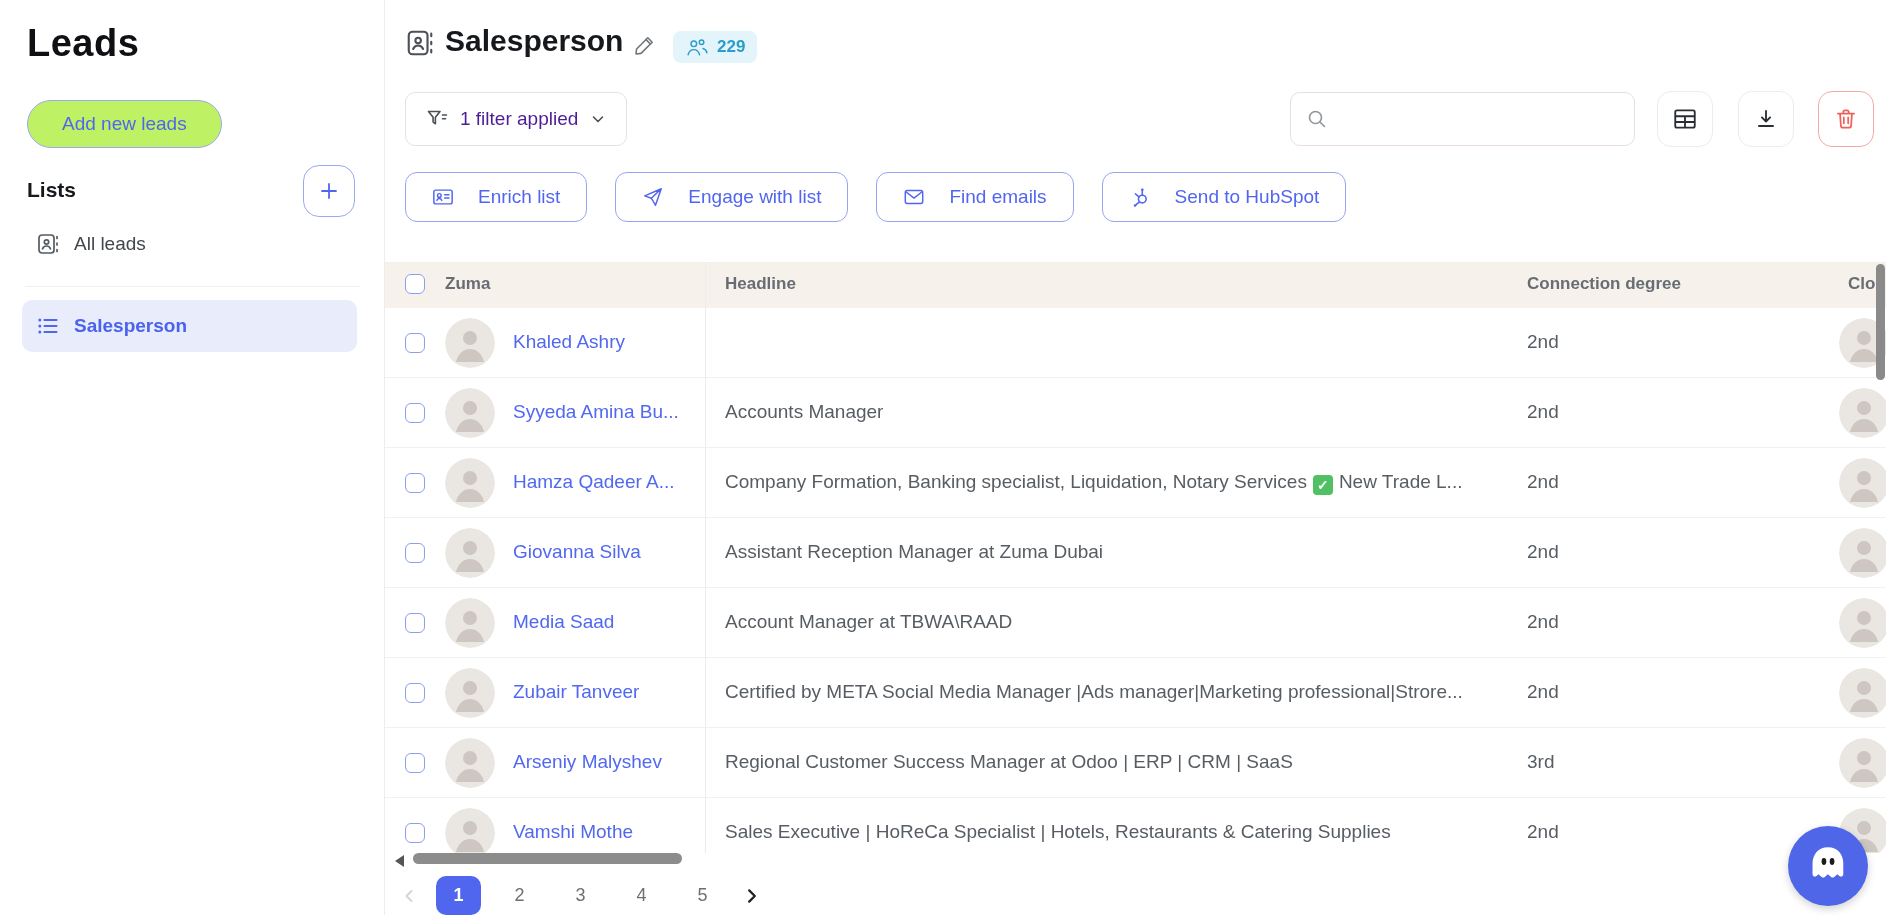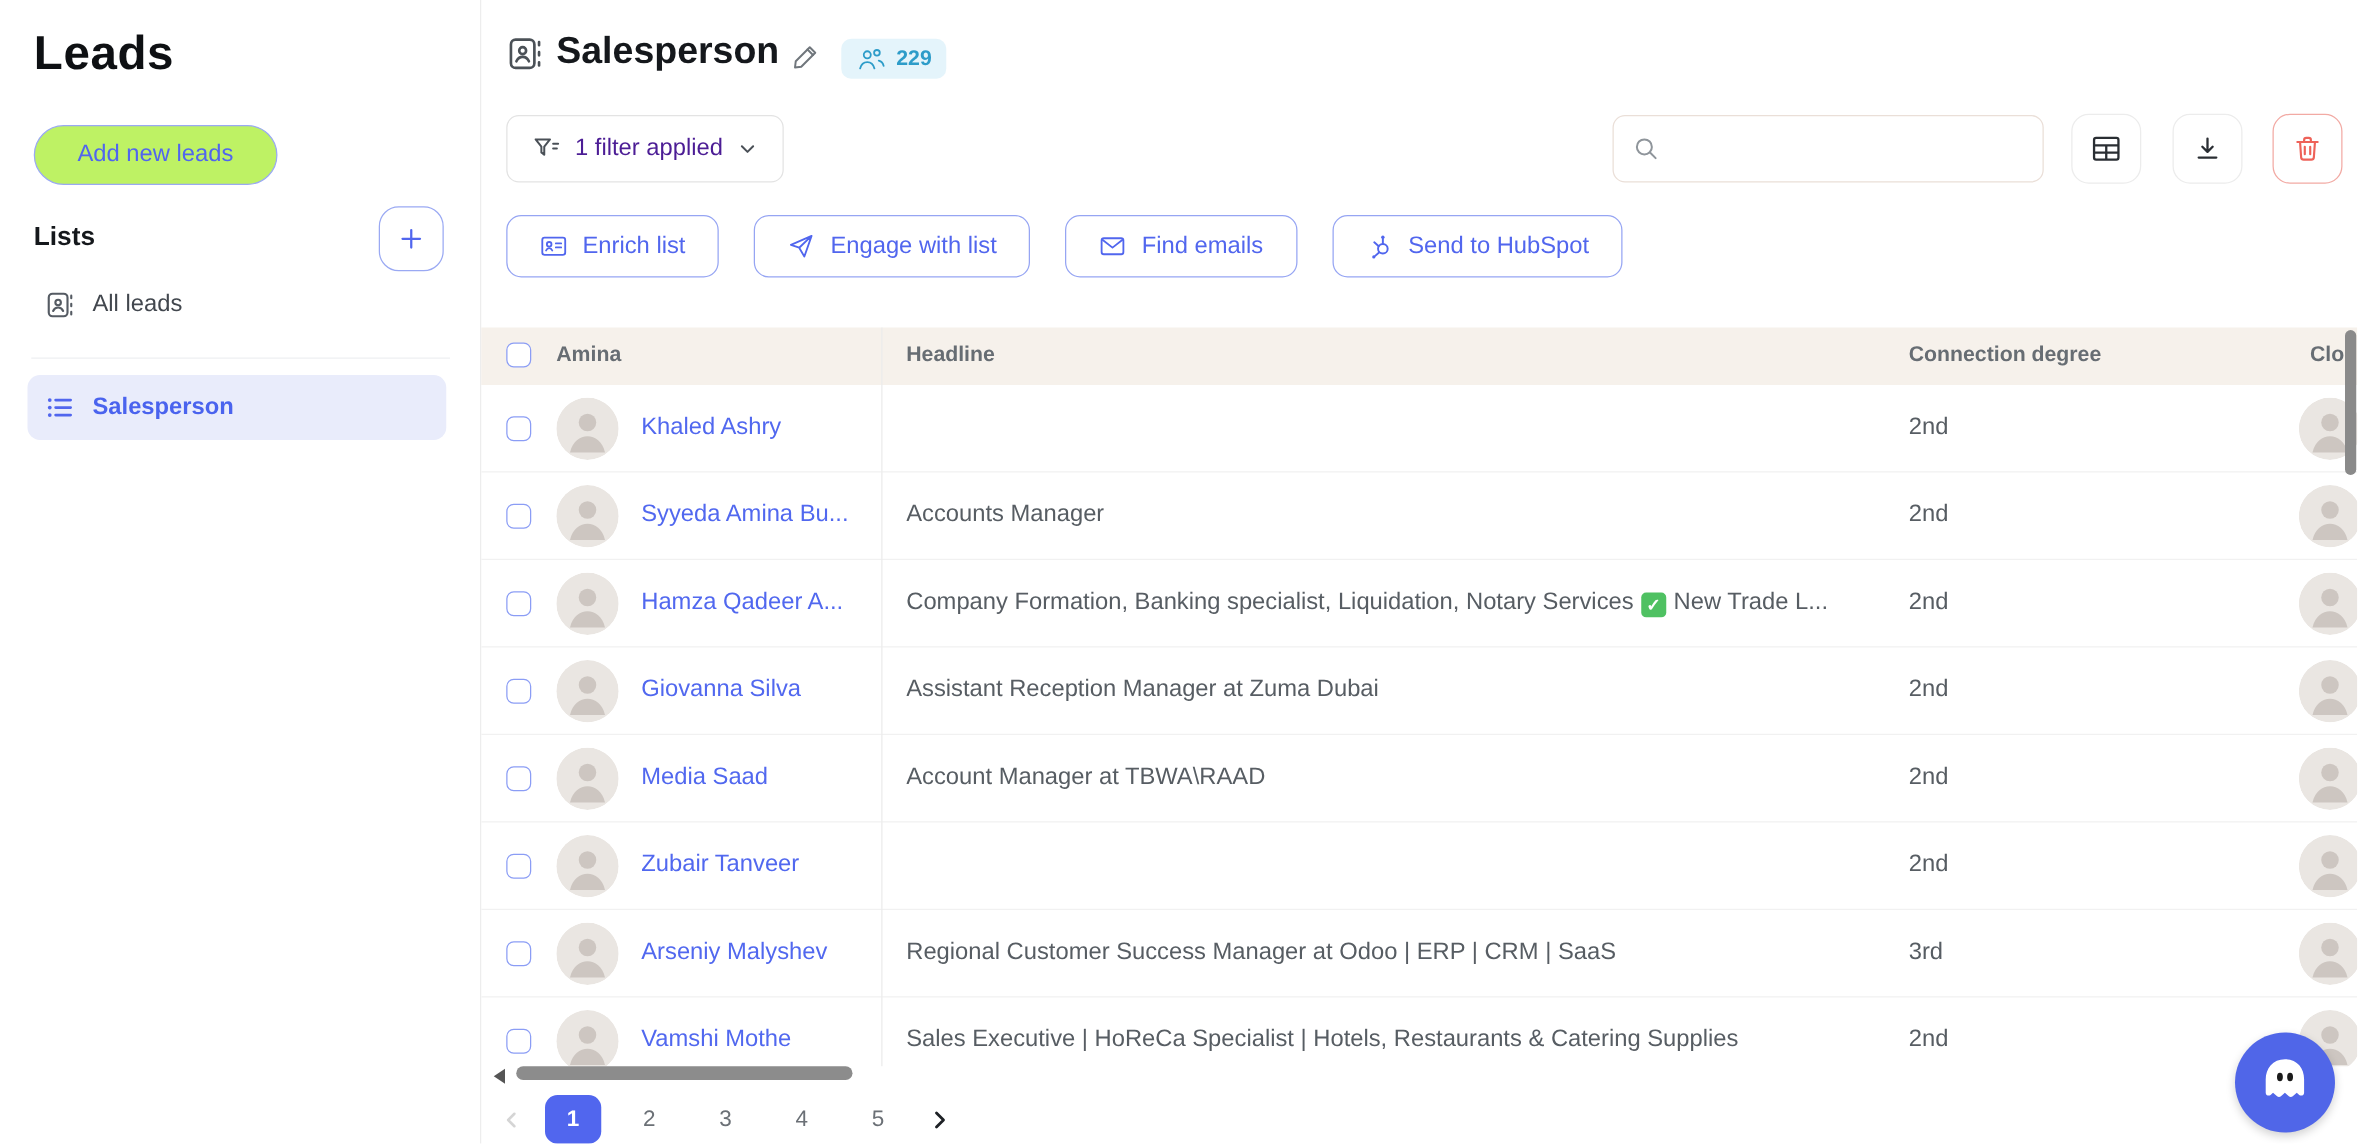--- a/index.html
+++ b/index.html
@@ -37,21 +37,21 @@
     background:#fff; display:flex; align-items:center; padding:0 14px; gap:10px; }
   .search-box input { border:none; outline:none; flex:1; font-size:18px; font-family:inherit; color:#333; background:transparent; }
   .icon-btn { position:absolute; top:91px; width:56px; height:56px; background:#fff; border:1px solid #ececec; border-radius:14px;
     display:flex; align-items:center; justify-content:center; cursor:pointer; color:#2a2e33; }
   .icon-btn.columns { left:1657px; }
   .icon-btn.download { left:1738px; }
   .icon-btn.delete { left:1818px; border:1.5px solid #f2aaa4; color:#ee6259; }
 
   
   .actions { position:absolute; left:405px; top:172px; display:flex; gap:28px; }
-  .action-btn { height:50px; padding:0 26px; display:flex; align-items:center; gap:12px; background:#fff;
+  .action-btn { height:50px; padding:0 26px; display:flex; align-items:center; gap:24px; background:#fff;
     border:1.5px solid #96a5f3; border-radius:12px; color:#5166ee; font-size:19px; cursor:pointer; font-family:inherit; }
 
   
   .tbl-header { position:absolute; left:385px; top:262px; right:0; height:46px; background:#f6f1eb; }
   .th { position:absolute; top:12px; font-size:17px; font-weight:700; color:#676d73; white-space:nowrap; }
   .th.name { left:60px; } .th.headline { left:340px; } .th.degree { left:1142px; } .th.clo { left:1463px; }
   .cb { display:block; width:20px; height:20px; border:1.5px solid #8b9df5; border-radius:6px; background:#fff; cursor:pointer; }
   .tbl-header .cb { position:absolute; left:20px; top:12px; }
   .rows { position:absolute; left:385px; top:308px; right:0; height:545px; overflow:hidden; }
   .row { position:absolute; left:0; right:0; height:70px; border-bottom:1px solid #f1f1f1; }
@@ -247,21 +247,21 @@
             <circle cx="6.6" cy="21.3" r="1.4" fill="currentColor" stroke="none"></circle>
           <path d="M10.9 11.9L7 8.6"></path>
         </svg>
       </span>
       <span>Send to HubSpot</span>
     </button>
   </div>
 
   <div class="tbl-header">
     <span class="cb"></span>
-    <span class="th name">Amina</span>
+    <span class="th name">Zuma</span>
     <span class="th headline">Headline</span>
     <span class="th degree">Connection degree</span>
     <span class="th clo">Clo</span>
   </div>
 
   <div class="rows">
 
     <div class="row" style="top:0">
       <span class="cb"></span>
       <span class="avatar left"><svg width="50" height="50" viewBox="0 0 50 50">
@@ -347,20 +347,21 @@
     </div>
 
     <div class="row" style="top:350px">
       <span class="cb"></span>
       <span class="avatar left"><svg width="50" height="50" viewBox="0 0 50 50">
             <circle cx="25" cy="25" r="25" fill="#eae6e2"></circle>
             <circle cx="25" cy="20" r="7" fill="#cdc6c1"></circle>
             <path d="M11 44c2-9 8-13 14-13s12 4 14 13z" fill="#cdc6c1"></path>
           </svg></span>
       <a class="lead-name">Zubair Tanveer</a>
+      <span class="hl"><span>Certified by META Social Media Manager |Ads manager|Marketing professional|Strore...</span></span>
       <span class="deg">2nd</span>
       <span class="avatar right"><svg width="50" height="50" viewBox="0 0 50 50">
             <circle cx="25" cy="25" r="25" fill="#eae6e2"></circle>
             <circle cx="25" cy="20" r="7" fill="#cdc6c1"></circle>
             <path d="M11 44c2-9 8-13 14-13s12 4 14 13z" fill="#cdc6c1"></path>
           </svg></span>
     </div>
 
     <div class="row" style="top:420px">
       <span class="cb"></span>

